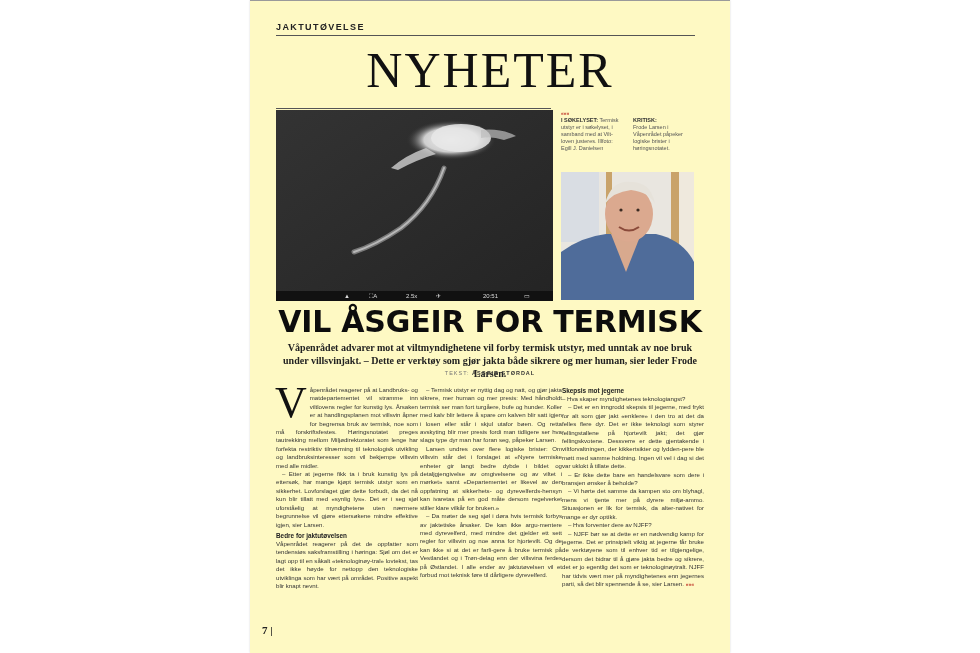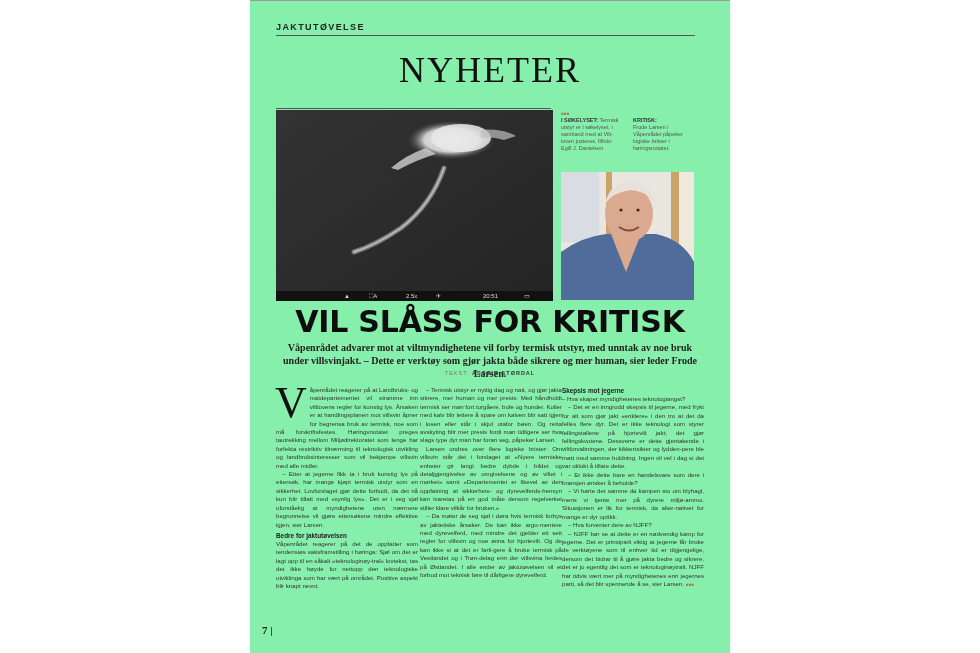--- a/index.html
+++ b/index.html
@@ -1,21 +1,21 @@
 <!DOCTYPE html>
 <html><head>
 <meta charset="utf-8">
 <style>
   html,body{margin:0;padding:0;}
   body{width:980px;height:653px;background:#ffffff;position:relative;overflow:hidden;font-family:"Liberation Sans",sans-serif;}
-  .page{position:absolute;left:250px;top:0;width:480px;height:653px;background:#86efac;box-shadow:0 0 2px rgba(0,0,0,0.15);}
+  .page{position:absolute;left:250px;top:0;width:480px;height:653px;background:#fef9c3;box-shadow:0 0 2px rgba(0,0,0,0.15);}
   .topline{position:absolute;left:0;top:0;width:480px;height:1px;background:#9a9a9a;}
   .section-label{position:absolute;left:26px;top:22px;font-size:9px;font-weight:bold;letter-spacing:1.4px;color:#222;}
   .rule1{position:absolute;left:26px;top:35px;width:419px;height:1px;background:#555;}
-  .masthead{position:absolute;left:0;width:480px;top:42px;text-align:center;font-family:"Liberation Serif",serif;font-size:36px;letter-spacing:2px;color:#111;line-height:56px;font-weight:normal;}
+  .masthead{position:absolute;left:0;width:480px;top:42px;text-align:center;font-family:"Liberation Serif",serif;font-size:50px;letter-spacing:2px;color:#111;line-height:56px;font-weight:normal;}
   .rule2{position:absolute;left:26px;top:108px;width:275px;height:1px;background:#555;}
   .thermal{position:absolute;left:26px;top:110px;width:277px;height:191px;background:#2b2b2b;overflow:hidden;}
   .thermal svg{position:absolute;left:0;top:0;}
   .hud{position:absolute;left:0;bottom:0;width:100%;height:10px;background:#111;color:#ddd;font-size:6px;line-height:10px;}
   .hud span{position:absolute;top:0;}
   .captions{position:absolute;left:311px;top:110px;width:146px;height:56px;font-size:5.5px;line-height:7px;color:#555;}
   .cap{position:absolute;top:0;width:62px;}
   .cap .mark{color:#c0392b;font-size:5px;font-weight:bold;display:block;}
   .cap b{color:#333;}
   .portrait{position:absolute;left:311px;top:172px;width:133px;height:128px;overflow:hidden;background:#e8e4dc;}
@@ -94,21 +94,21 @@
       <path d="M0 128 L0 80 Q20 65 45 62 L95 62 Q122 68 133 90 L133 128 Z" fill="#4f6c9a"></path>
       <path d="M50 62 L65 100 L80 62 Z" fill="#d8a98e"></path>
       <ellipse cx="68" cy="42" rx="24" ry="28" fill="#dba98f"></ellipse>
       <path d="M44 32 Q50 8 70 10 Q90 10 94 32 Q88 20 70 18 Q52 20 44 32 Z" fill="#e6e2da"></path>
       <path d="M58 55 Q68 62 78 55" stroke="#8a4a3a" stroke-width="2" fill="none"></path>
       <circle cx="60" cy="38" r="1.6" fill="#3a2a22"></circle>
       <circle cx="77" cy="38" r="1.6" fill="#3a2a22"></circle>
     </svg>
   </div>
 
-  <div class="headline">VIL SLÅSS FOR KRITISK</div>
+  <div class="headline">VIL ÅSGEIR FOR TERMISK</div>
   <div class="lead">Våpenrådet advarer mot at viltmyndighetene vil forby termisk utstyr, med unntak av noe bruk under villsvinjakt. – Dette er verktøy som gjør jakta både sikrere og mer human, sier leder Frode Larsen.</div>
   <div class="byline">
     <span>TEKST:</span>
     <b>ÅSGEIR STØRDAL</b>
   </div>
 
   <div class="col" style="left:26px">
     <p class="noindent"><span class="dropcap">V</span><span>åpenrådet reagerer på at Landbruks- og matdepartementet vil stramme inn viltlovens regler for kunstig lys. Årsaken er at handlingsplanen mot villsvin åpner for begrensa bruk av termisk, noe som må forskriftsfestes. Høringsnotatet preges tautrekking mellom Miljødirektoratet som lenge har forfekta restriktiv tilnærming til teknologisk utvikling og landbruksinteresser som vil bekjempe villsvin med alle midler.</span></p>
     <p>– Etter at jegerne fikk ta i bruk kunstig lys på ettersøk, har mange kjøpt termisk utstyr som en sikkerhet. Lovforslaget gjør dette forbudt, da det nå kun blir tillatt med «synlig lys». Det er i seg sjøl uforståelig at myndighetene uten nærmere begrunnelse vil gjøre ettersøkene mindre effektive igjen, sier Larsen.</p>
     <h4>Bedre for jaktutøvelsen</h4>

